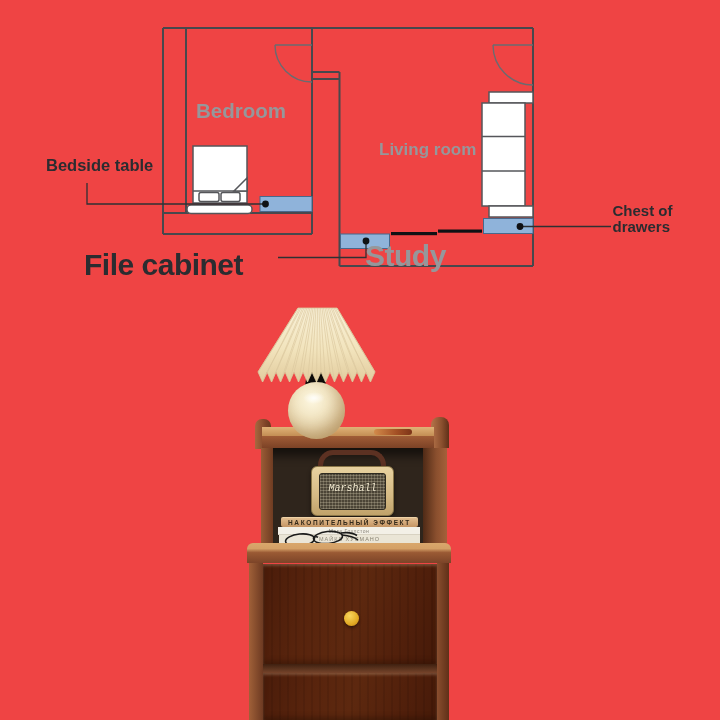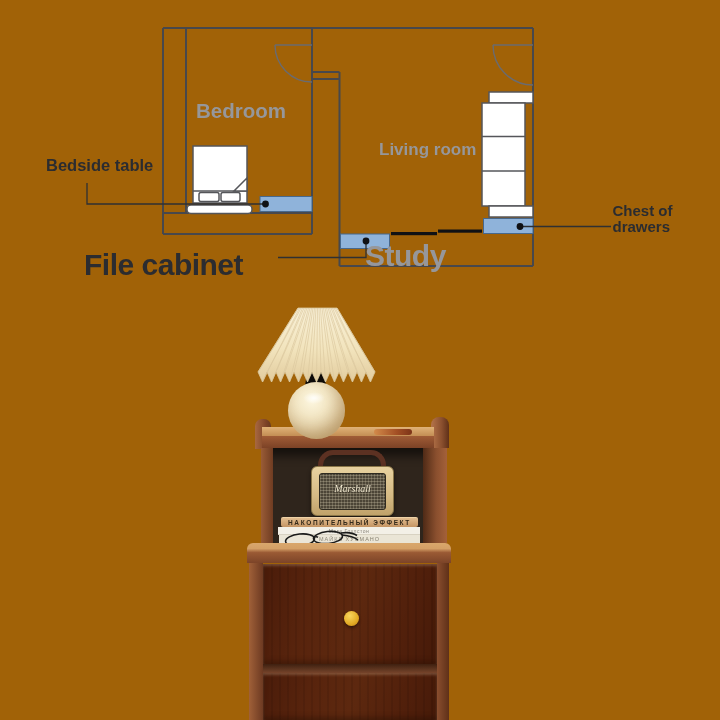--- a/index.html
+++ b/index.html
@@ -1,16 +1,16 @@
 <!DOCTYPE html>
 <html><head>
 <meta charset="utf-8">
 <style>
   html,body{margin:0;padding:0;background:#fff;}
-  #stage{position:relative;width:720px;height:720px;background:#a16207;overflow:hidden;
+  #stage{position:relative;width:720px;height:720px;background:#ef4444;overflow:hidden;
          font-family:"Liberation Sans", sans-serif;}
   .abs{position:absolute;}
   svg text{font-family:"Liberation Sans", sans-serif;}
   .room-label{fill:#96979b;font-weight:700;}
   .callout-label{fill:#2b2c30;font-weight:700;}
   
   #lamp-base{left:288px;top:382px;width:57px;height:57px;border-radius:50%;
     background:radial-gradient(circle at 42% 32%, #fdf7e0 0%, #f3e7c6 30%, #e6d4ac 55%, #d3ba8a 78%, #bfa274 100%);
     box-shadow:inset -6px -8px 14px rgba(150,110,60,.35);}
   #lamp-base-gloss{left:303px;top:392px;width:22px;height:12px;border-radius:50%;
@@ -36,21 +36,21 @@
   #speaker-strap{left:318px;top:450px;width:68px;height:22px;border:5px solid #5c3122;border-bottom:none;
     border-radius:15px 15px 0 0;box-sizing:border-box;}
   #speaker-body{left:311px;top:466px;width:83px;height:50px;border-radius:6px;
     background:linear-gradient(180deg,#e8d2a0 0%,#d5ba84 60%,#c0a26a 100%);
     border:1px solid #8a7648;box-sizing:border-box;box-shadow:0 2px 4px rgba(0,0,0,.45);}
   #speaker-grille{left:319px;top:473px;width:67px;height:37px;border-radius:3px;border:1px solid #2e2a20;
     background-color:#4c4537;box-sizing:border-box;
     background-image:repeating-linear-gradient(0deg, rgba(225,215,185,.28) 0 1px, transparent 1px 3px),
                      repeating-linear-gradient(90deg, rgba(225,215,185,.22) 0 1px, transparent 1px 3px);}
   #speaker-logo{left:319px;top:483px;width:67px;text-align:center;
-    font-family:Liberation Serif, serif;font-style:italic;font-size:10px;color:#f2e9cf;
+    font-family:Liberation Mono, monospace;font-style:italic;font-size:10px;color:#f2e9cf;
     text-shadow:0 0 2px rgba(0,0,0,.6);}
   
   .book{box-sizing:border-box;}
   #book-top{left:281px;top:517px;width:137px;height:10px;border-radius:2px;
     background:linear-gradient(180deg,#e2bd8e 0%,#c49463 100%);border-top:1px solid #efd2a6;
     color:#33291a;font-size:6.5px;font-weight:700;letter-spacing:1.6px;text-align:center;line-height:10px;}
   #book-mid{left:278px;top:527px;width:142px;height:8px;background:#f3f0e7;border-bottom:1px solid #d8d2c2;
     color:#8a857a;font-size:5px;text-align:center;line-height:8px;letter-spacing:.5px;}
   #book-bottom{left:279px;top:535px;width:141px;height:9px;background:#eae5d6;
     color:#878172;font-size:5.5px;text-align:center;line-height:9px;letter-spacing:1px;}

